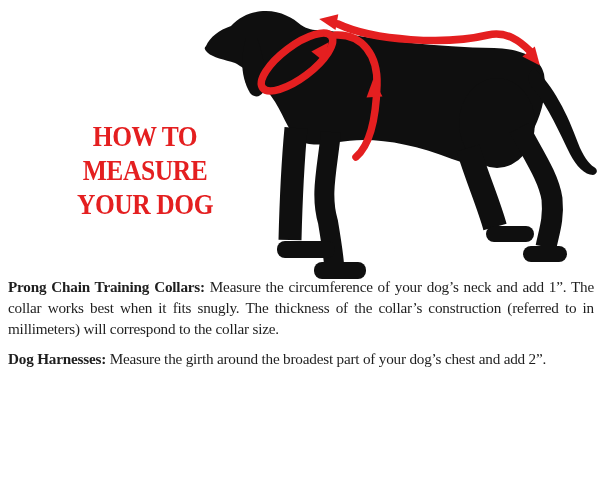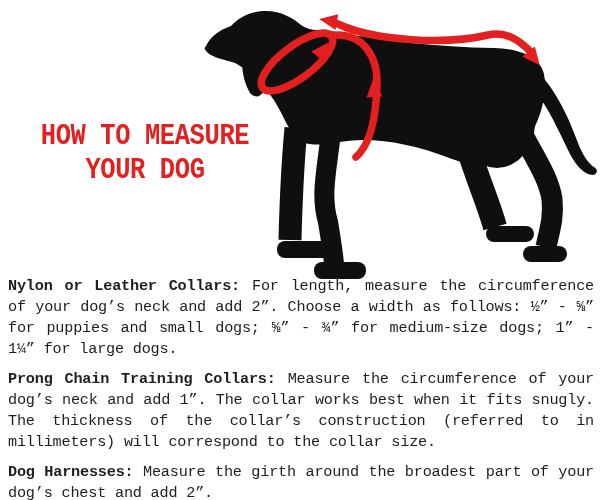--- a/index.html
+++ b/index.html
@@ -1,21 +1,21 @@
 <!DOCTYPE html>
 <html><head>
 <meta charset="utf-8">
 <style>
   html,body{margin:0;padding:0;}
   .page{
     position:relative;
     width:600px;height:500px;
     background:#ffffff;
     overflow:hidden;
-    font-family:Liberation Mono, monospace;
+    font-family:Liberation Serif, serif;
   }
   .title{
     position:absolute;
     left:20px;top:119px;width:250px;
     margin:0;
     text-align:center;
     color:#e41f20;
     font-size:30px;
     line-height:34px;
     font-weight:bold;
@@ -116,21 +116,20 @@
     </g>
     <g fill="#e41f20" stroke="none">
       <polygon points="0,-11 8,7 -8,7" transform="translate(374,90) rotate(-4)"></polygon>
       <polygon points="0,-11 8,7 -8,7" transform="translate(322,51) rotate(38)"></polygon>
       <polygon points="0,-11 8,7 -8,7" transform="translate(330,21) rotate(-80)"></polygon>
       <polygon points="0,-11 8,7 -8,7" transform="translate(533,57) rotate(141)"></polygon>
     </g>
   </svg>
 
   <div class="content">
-    <p><b>Nylon or Leather Collars:</b><span> For length, measure the circumference of your dog’s neck and add 2”. Choose a width as follows: ½” - ⅝” for puppies and small dogs; ⅝” - ¾” for medium-size dogs; 1” - 1¼” for large dogs.</span></p>
 
     <p><b>Prong Chain Training Collars:</b><span> Measure the circumference of your dog’s neck and add 1”. The collar works best when it fits snugly. The thickness of the collar’s construction (referred to in millimeters) will correspond to the collar size.</span></p>
 
 
     <p><b>Dog Harnesses:</b><span> Measure the girth around the broadest part of your dog’s chest and add 2”.</span></p>
   </div>
 
 </div>
 
 </body></html>

